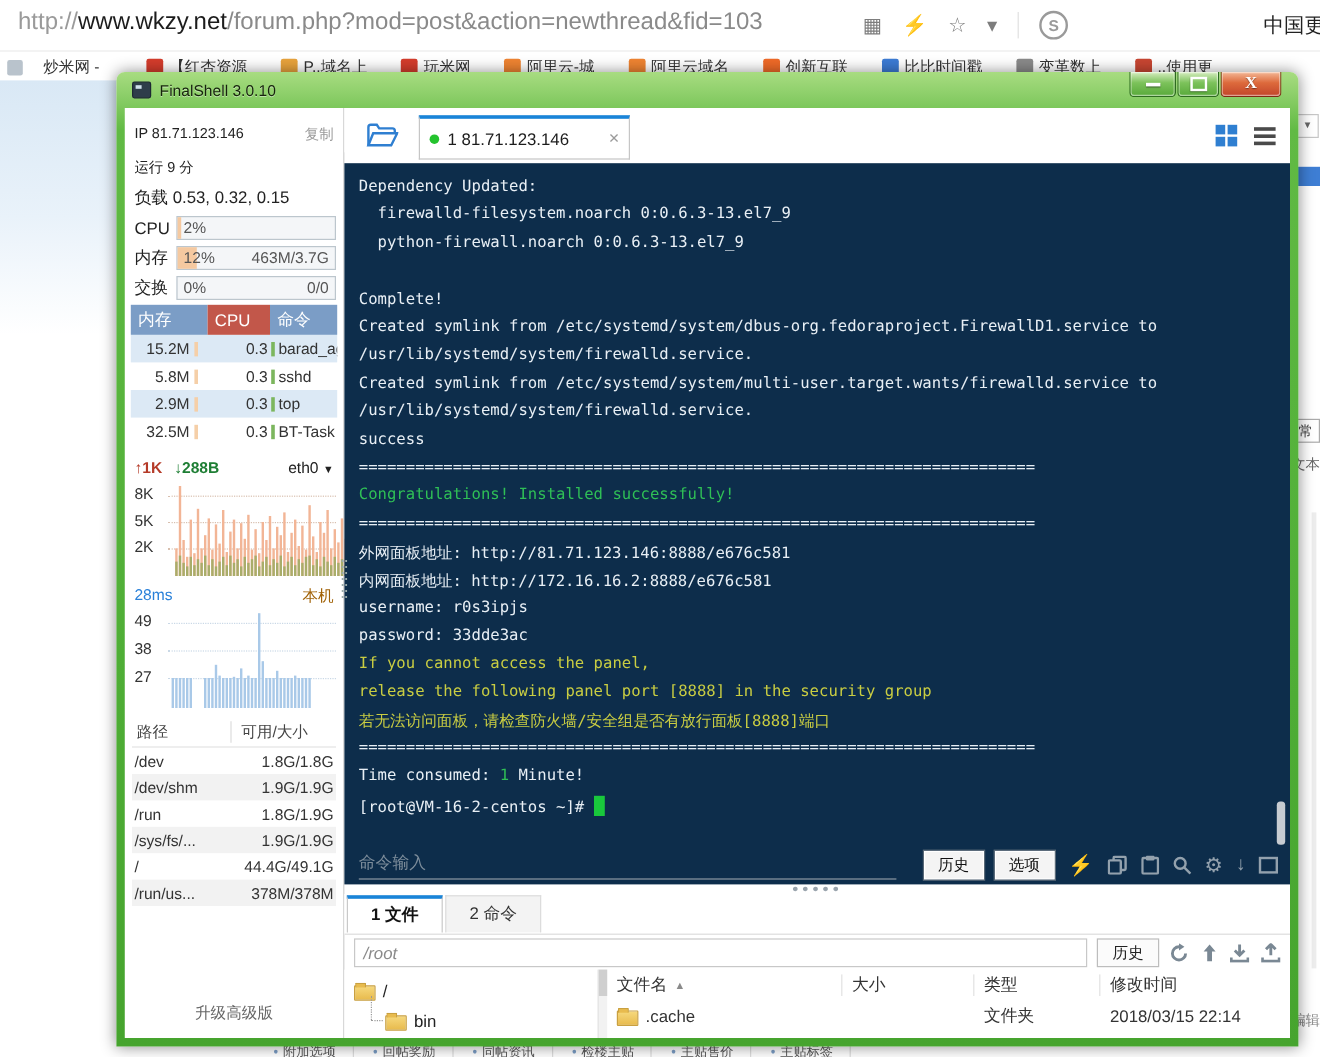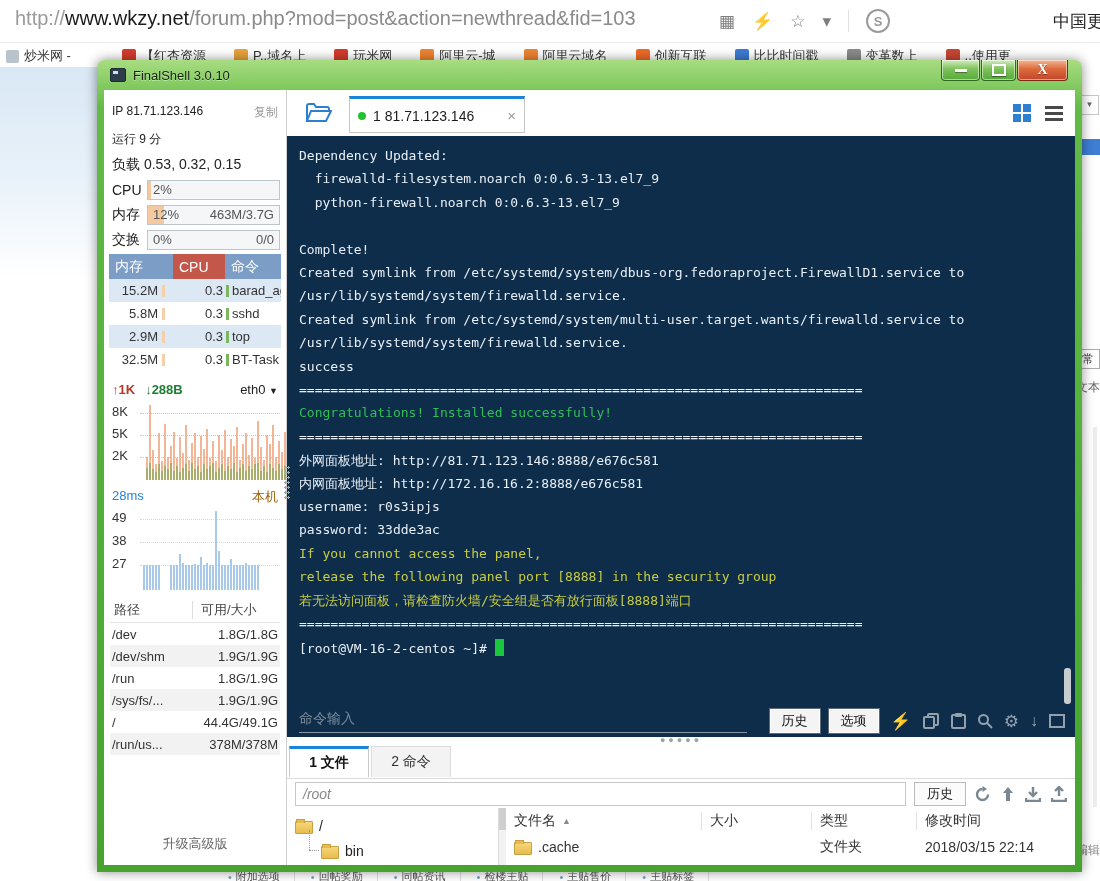--- a/index.html
+++ b/index.html
@@ -12,21 +12,21 @@
   .url-proto{color:#9a9a9a}.url-host{color:#1c1c1c}.url-path{color:#8a8a8a}
   .addr-icons{position:absolute;right:210px;top:9px;display:flex;gap:17px;align-items:center;
               color:#7d7d7d;font-size:17px;}
   .addr-sep{width:1px;height:22px;background:#e0e0e0;}
   .s-logo{width:20px;height:20px;border:2px solid #9a9a9a;border-radius:50%;color:#9a9a9a;
           font-size:13px;font-weight:bold;display:flex;align-items:center;justify-content:center;}
   .logo-text{position:absolute;right:-4px;top:10px;font-size:17px;color:#222;white-space:nowrap;}
 
   .bm-bar{position:absolute;top:42px;left:0;right:0;height:24px;border-top:1px solid #ececec;
           font-size:13px;color:#333;white-space:nowrap;overflow:hidden;}
-  .bm-home{position:absolute;left:6px;top:4px;display:flex;gap:5px;align-items:center;}
+  .bm-home{position:absolute;left:6px;top:4px;display:flex;gap:17px;align-items:center;}
   .bm-home-ico{width:13px;height:13px;background:#b9c3cc;border-radius:2px;}
   #bm-items{position:absolute;left:122px;top:4px;display:flex;gap:28px;}
   .bm-item{display:flex;gap:5px;align-items:center;}
   .bm-ico{width:14px;height:14px;border-radius:2px;flex:none;}
 
   .page-left{position:absolute;top:67px;left:0;width:97px;bottom:0;
              background:linear-gradient(#d9e8f5 0%,#e9f2fa 14%,#ffffff 26%);}
   .page-right{position:absolute;top:67px;right:0;width:19px;bottom:0;background:#fff;}
   .frag-drop{position:absolute;top:28px;right:1px;width:17px;height:18px;border:1px solid #c6c6c6;
              color:#666;font-size:8px;text-align:center;line-height:18px;}
@@ -819,20 +819,21 @@
               <div class="term-line"><span class="g">Congratulations! Installed successfully!</span></div>
               <div class="term-line"><span class="w">========================================================================</span></div>
               <div class="term-line"><span class="w">外网面板地址: http://81.71.123.146:8888/e676c581</span></div>
               <div class="term-line"><span class="w">内网面板地址: http://172.16.16.2:8888/e676c581</span></div>
               <div class="term-line"><span class="w">username: r0s3ipjs</span></div>
               <div class="term-line"><span class="w">password: 33dde3ac</span></div>
               <div class="term-line"><span class="y">If you cannot access the panel,</span></div>
               <div class="term-line"><span class="y">release the following panel port [8888] in the security group</span></div>
               <div class="term-line"><span class="y">若无法访问面板，请检查防火墙/安全组是否有放行面板[8888]端口</span></div>
               <div class="term-line"><span class="w">========================================================================</span></div>
+              <div class="term-line"><span class="w">Time consumed: </span><span class="g">1</span><span class="w"> Minute!</span></div>
               <div class="term-line"><span class="w">[root@VM-16-2-centos ~]# </span><span class="cursor"></span></div>
             </div>
           <div class="term-thumb"></div>
         </div>
 
         <div class="term-input-row">
           <div class="cmd-input">命令输入</div>
           <button class="tbtn">历史</button>
           <button class="tbtn">选项</button>
           <div class="tb-icons">

